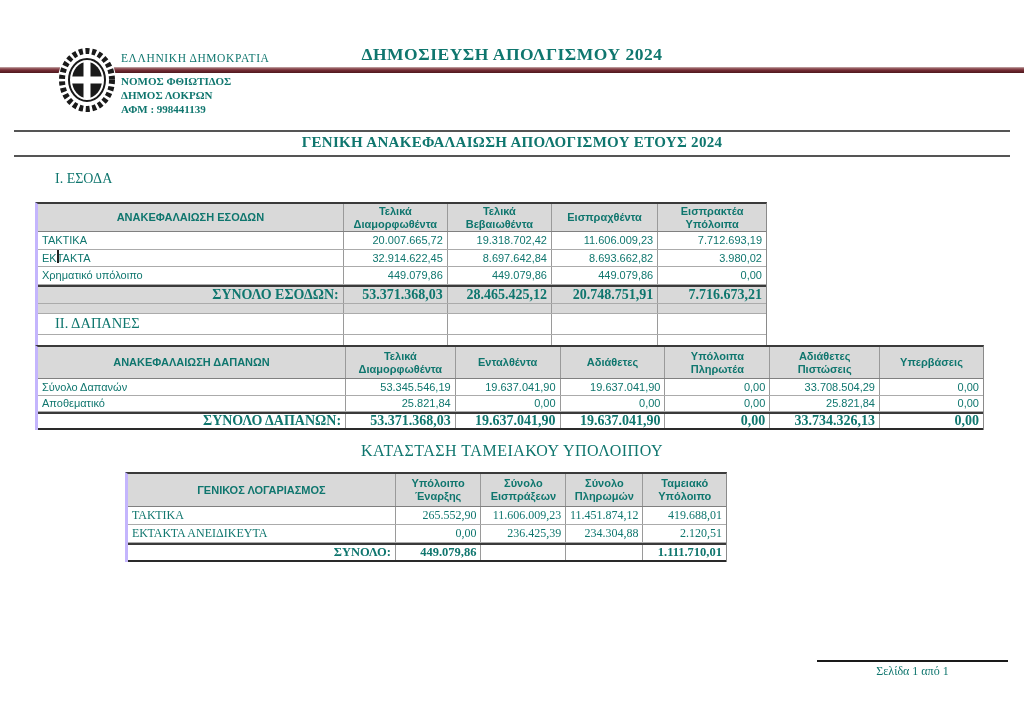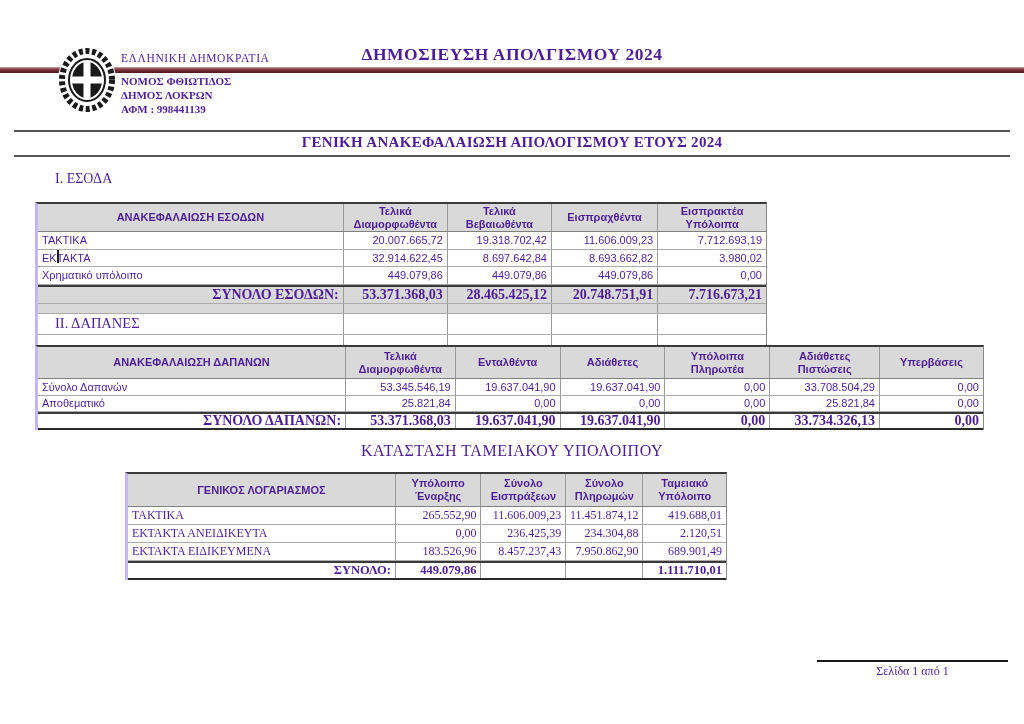--- a/index.html
+++ b/index.html
@@ -1,18 +1,18 @@
 <!DOCTYPE html>
 <html><head>
 <meta charset="utf-8">
 <style>
   html,body{margin:0;padding:0;background:#ffffff;}
   .page{
     position:relative;width:1024px;height:724px;background:#ffffff;overflow:hidden;
-    font-family:"Liberation Serif","DejaVu Serif",serif;color:#4c1d95;
+    font-family:"Liberation Serif","DejaVu Serif",serif;color:#0f766e;
   }
   
   .maroon-rule{position:absolute;left:0;top:67px;width:1024px;height:6px;
     background:linear-gradient(to bottom,#c8b0b0 0%,#8c4a50 30%,#6e2830 60%,#4e181e 100%);}
   .emblem{position:absolute;left:56px;top:44px;width:62px;height:72px;z-index:3;}
   .org-republic{position:absolute;left:121px;top:52px;font-size:11.5px;letter-spacing:.6px;}
   .doc-title{position:absolute;left:0;top:44px;width:1024px;text-align:center;
     font-size:17.5px;font-weight:bold;letter-spacing:.5px;}
   .org-block{position:absolute;left:121px;top:74px;font-size:11px;font-weight:bold;line-height:14px;z-index:4;}
   
@@ -216,27 +216,20 @@
       <div class="e3 num">11.451.874,12</div>
       <div class="e4 num">419.688,01</div>
     </div>
     <div class="tr data-row">
       <div class="e0">ΕΚΤΑΚΤΑ ΑΝΕΙΔΙΚΕΥΤΑ</div>
       <div class="e1 num">0,00</div>
       <div class="e2 num">236.425,39</div>
       <div class="e3 num">234.304,88</div>
       <div class="e4 num">2.120,51</div>
     </div>
-    <div class="tr data-row">
-      <div class="e0">ΕΚΤΑΚΤΑ ΕΙΔΙΚΕΥΜΕΝΑ</div>
-      <div class="e1 num">183.526,96</div>
-      <div class="e2 num">8.457.237,43</div>
-      <div class="e3 num">7.950.862,90</div>
-      <div class="e4 num">689.901,49</div>
-    </div>
     <div class="tr total-row">
       <div class="e0 lbl-total">ΣΥΝΟΛΟ:</div>
       <div class="e1 num">449.079,86</div>
       <div class="e2 num"></div>
       <div class="e3 num"></div>
       <div class="e4 num">1.111.710,01</div>
     </div>
   </div>
 
   <div class="footer-rule"></div>

